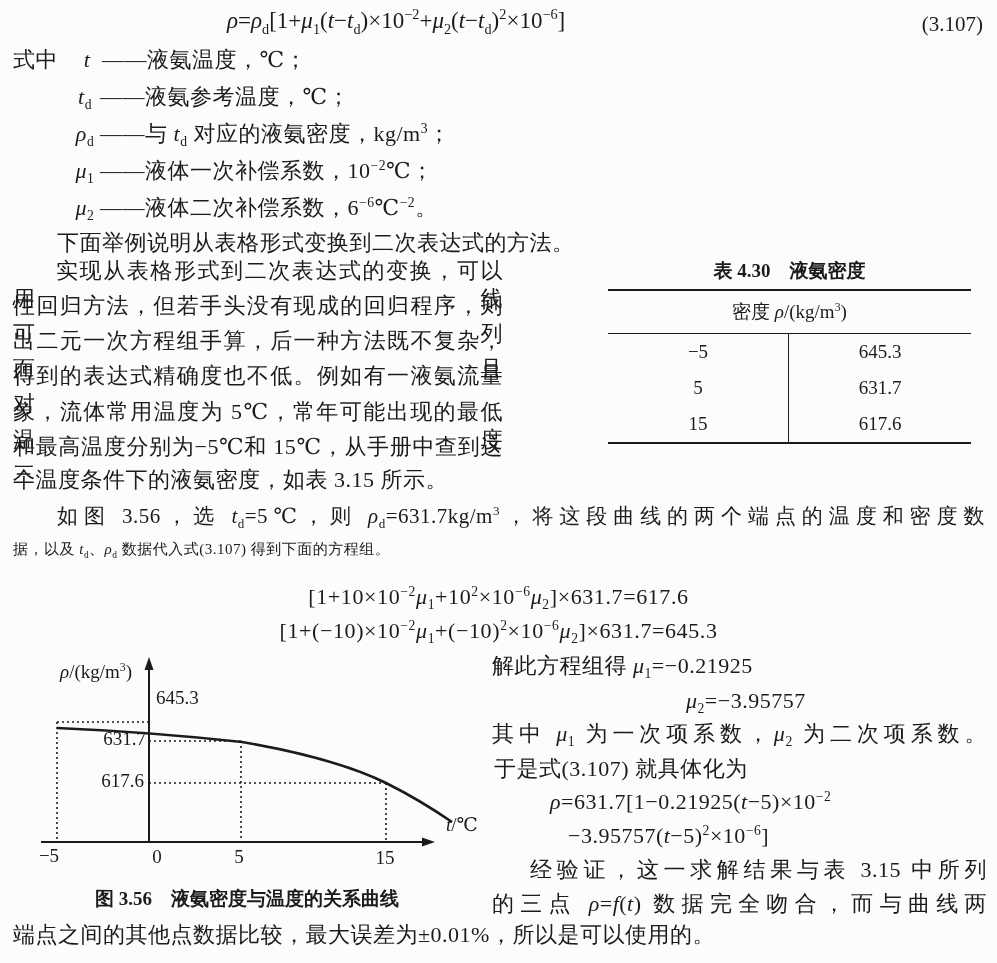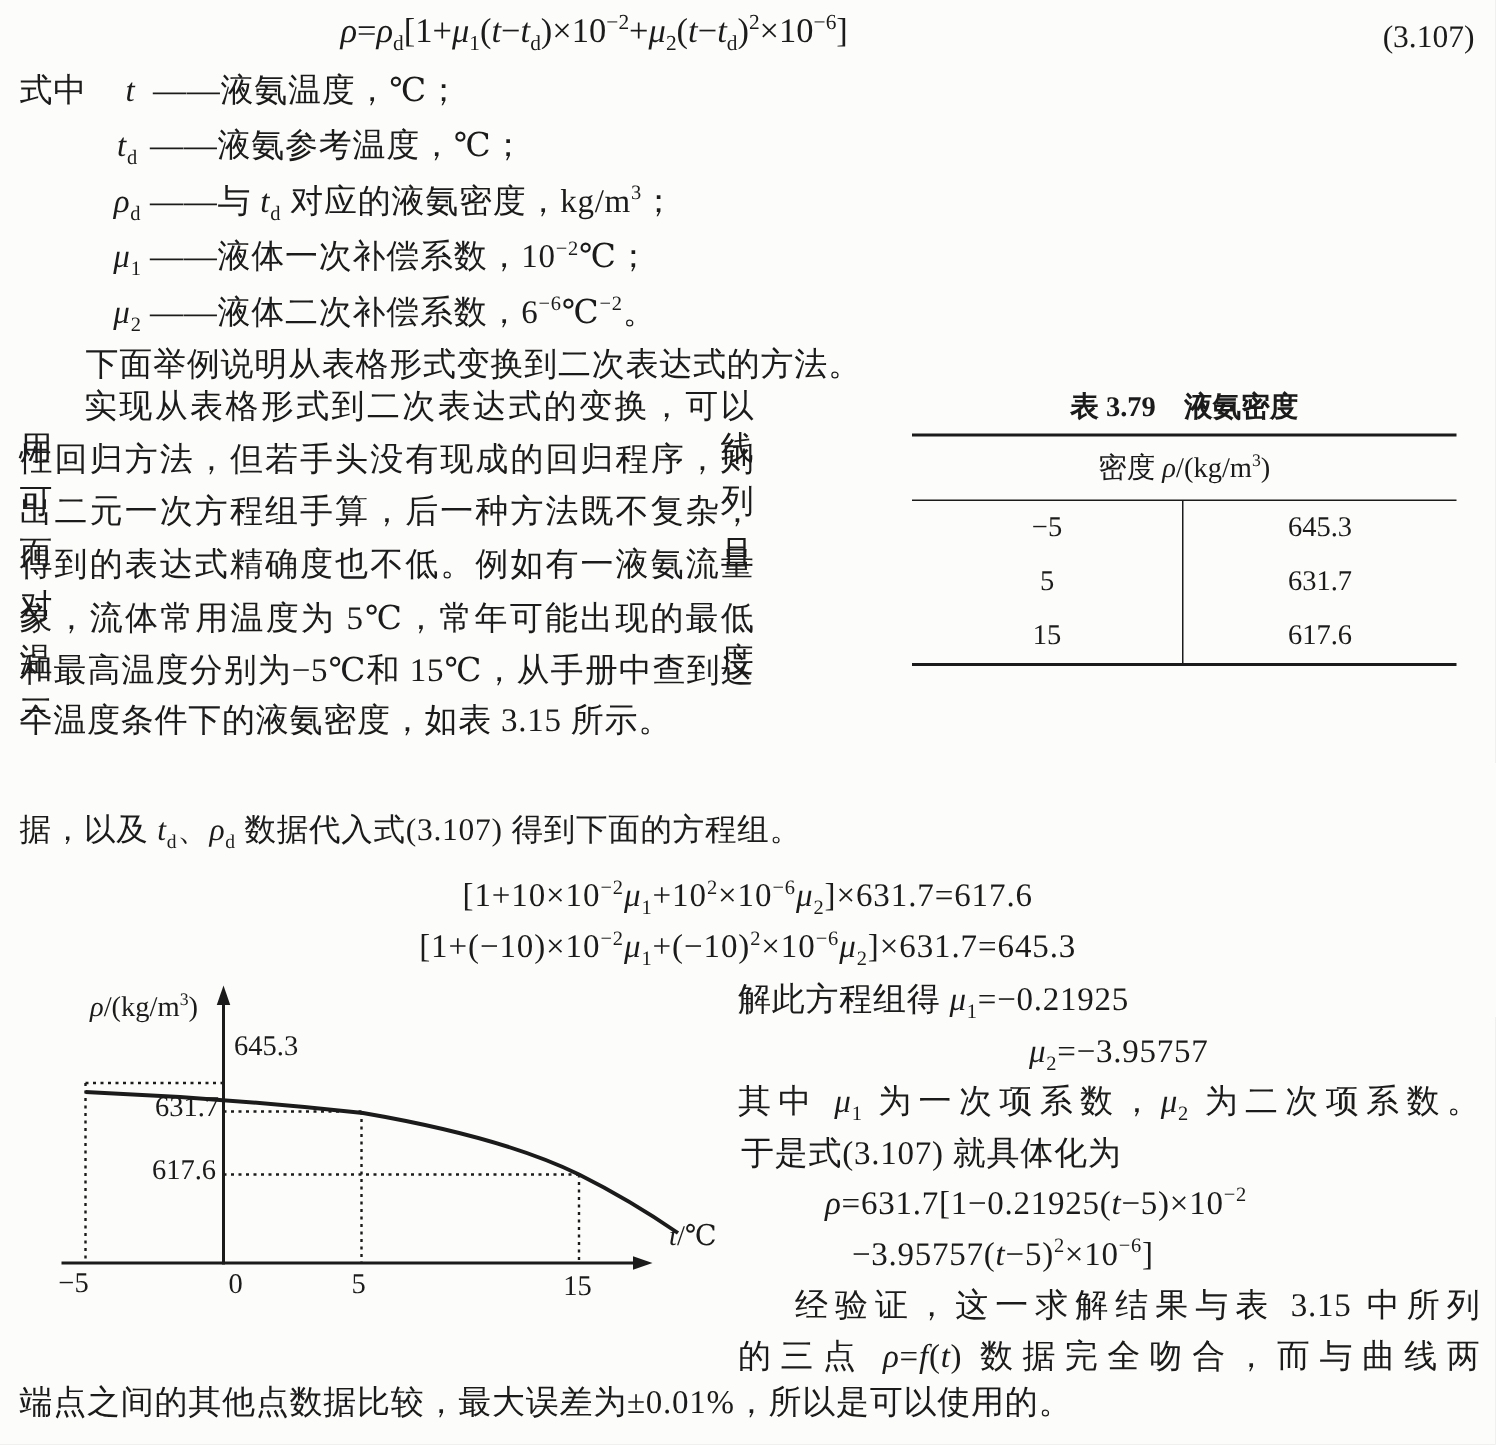--- a/index.html
+++ b/index.html
@@ -60,40 +60,41 @@
   <div>
     <div class="abs cjk jline" style="left:13px;top:257px;width:490px;text-indent:43px;">实现从表格形式到二次表达式的变换，可以用线</div>
     <div class="abs cjk jline" style="left:13px;top:292px;width:490px;">性回归方法，但若手头没有现成的回归程序，则可列</div>
     <div class="abs cjk jline" style="left:13px;top:327px;width:490px;">出二元一次方程组手算，后一种方法既不复杂，而且</div>
     <div class="abs cjk jline" style="left:13px;top:362px;width:490px;">得到的表达式精确度也不低。例如有一液氨流量对</div>
     <div class="abs cjk jline" style="left:13px;top:398px;width:490px;">象，流体常用温度为 5℃，常年可能出现的最低温度</div>
     <div class="abs cjk jline" style="left:13px;top:433px;width:490px;">和最高温度分别为−5℃和 15℃，从手册中查到这三</div>
     <div class="abs cjk" style="left:13px;top:466px;">个温度条件下的液氨密度，如表 3.15 所示。</div>
   </div>
 
-  <div class="abs bold" style="left:608px;top:258px;width:363px;text-align:center;font-size:19px;white-space:nowrap;">表 3.79　液氨密度</div>
+  <div class="abs bold" style="left:608px;top:258px;width:363px;text-align:center;font-size:19px;white-space:nowrap;">表 4.30　液氨密度</div>
   <div class="tbl">
     <div class="row hrow">
       <div class="c2"><span>密度 </span><span class="it">ρ</span><span>/(kg/m</span><sup>3</sup><span>)</span></div>
     </div>
     <div class="row brow">
       <div class="c1">−5</div>
       <div class="c2">645.3</div>
     </div>
     <div class="row brow">
       <div class="c1">5</div>
       <div class="c2">631.7</div>
     </div>
     <div class="row brow">
       <div class="c1">15</div>
       <div class="c2">617.6</div>
     </div>
   </div>
 
-  <div class="abs cjk" style="left:13px;top:540px;font-size:21px;"><span>据，以及 </span><span class="it">t</span><sub>d</sub><span>、</span><span class="it">ρ</span><sub>d</sub><span> 数据代入式(3.107) 得到下面的方程组。</span></div>
+  <div class="abs cjk jline" style="left:57px;top:503px;width:928px;font-size:21px;"><span>如图 3.56，选 </span><span class="it">t</span><sub>d</sub><span>=5℃，则 </span><span class="it">ρ</span><sub>d</sub><span>=631.7kg/m</span><sup>3</sup><span>，将这段曲线的两个端点的温度和密度数</span></div>
+  <div class="abs cjk" style="left:13px;top:540px;font-size:15px;"><span>据，以及 </span><span class="it">t</span><sub>d</sub><span>、</span><span class="it">ρ</span><sub>d</sub><span> 数据代入式(3.107) 得到下面的方程组。</span></div>
 
   <div class="abs eqline" style="left:0;top:584px;width:997px;text-align:center;"><span>[1+10×10</span><sup>−2</sup><span class="it">μ</span><sub>1</sub><span>+10</span><sup>2</sup><span>×10</span><sup>−6</sup><span class="it">μ</span><sub>2</sub><span>]×631.7=617.6</span></div>
   <div class="abs eqline" style="left:0;top:618px;width:997px;text-align:center;"><span>[1+(−10)×10</span><sup>−2</sup><span class="it">μ</span><sub>1</sub><span>+(−10)</span><sup>2</sup><span>×10</span><sup>−6</sup><span class="it">μ</span><sub>2</sub><span>]×631.7=645.3</span></div>
 
   <div class="abs" style="left:0;top:655px;width:490px;height:237px;">
     <svg width="490" height="237" viewBox="0 0 490 237">
       <line x1="149" y1="10" x2="149" y2="188" stroke="#1b1b1b" stroke-width="2"></line>
       <polygon points="149,2 144.5,15 153.5,15" fill="#1b1b1b"></polygon>
       <line x1="41" y1="187" x2="426" y2="187" stroke="#1b1b1b" stroke-width="2"></line>
       <polygon points="435,187 422,182.5 422,191.5" fill="#1b1b1b"></polygon>
@@ -110,20 +111,21 @@
     <div class="figlab" style="left:60px;top:6px;"><span class="it">ρ</span><span>/(kg/m</span><sup>3</sup><span>)</span></div>
     <div class="figlab" style="left:156px;top:32px;">645.3</div>
     <div class="figlab" style="left:96px;top:73px;width:50px;text-align:right;">631.7</div>
     <div class="figlab" style="left:94px;top:115px;width:50px;text-align:right;">617.6</div>
     <div class="figlab" style="left:33px;top:190px;width:32px;text-align:center;">−5</div>
     <div class="figlab" style="left:141px;top:191px;width:32px;text-align:center;">0</div>
     <div class="figlab" style="left:223px;top:191px;width:32px;text-align:center;">5</div>
     <div class="figlab" style="left:369px;top:192px;width:32px;text-align:center;">15</div>
     <div class="figlab" style="left:446px;top:158px;"><span class="it">t</span><span>/℃</span></div>
   </div>
+  <div class="abs bold" style="left:95px;top:886px;font-size:19px;">图 3.56　液氨密度与温度的关系曲线</div>
 
   <div>
     <div class="abs cjk" style="left:492px;top:652px;"><span>解此方程组得 </span><span class="it">μ</span><sub>1</sub><span>=−0.21925</span></div>
     <div class="abs cjk" style="left:686px;top:687px;"><span class="it">μ</span><sub>2</sub><span>=−3.95757</span></div>
     <div class="abs cjk jline" style="left:492px;top:720px;width:495px;"><span>其中 </span><span class="it">μ</span><sub>1</sub><span> 为一次项系数，</span><span class="it">μ</span><sub>2</sub><span> 为二次项系数。</span></div>
     <div class="abs cjk" style="left:494px;top:755px;">于是式(3.107) 就具体化为</div>
     <div class="abs cjk" style="left:550px;top:788px;"><span class="it">ρ</span><span>=631.7[1−0.21925(</span><span class="it">t</span><span>−5)×10</span><sup>−2</sup></div>
     <div class="abs cjk" style="left:568px;top:822px;"><span>−3.95757(</span><span class="it">t</span><span>−5)</span><sup>2</sup><span>×10</span><sup>−6</sup><span>]</span></div>
     <div class="abs cjk jline" style="left:492px;top:856px;width:495px;text-indent:38px;">经验证，这一求解结果与表 3.15 中所列</div>
     <div class="abs cjk jline" style="left:492px;top:890px;width:495px;"><span>的三点 </span><span class="it">ρ</span><span>=</span><span class="it">f</span><span>(</span><span class="it">t</span><span>) 数据完全吻合，而与曲线两</span></div>

